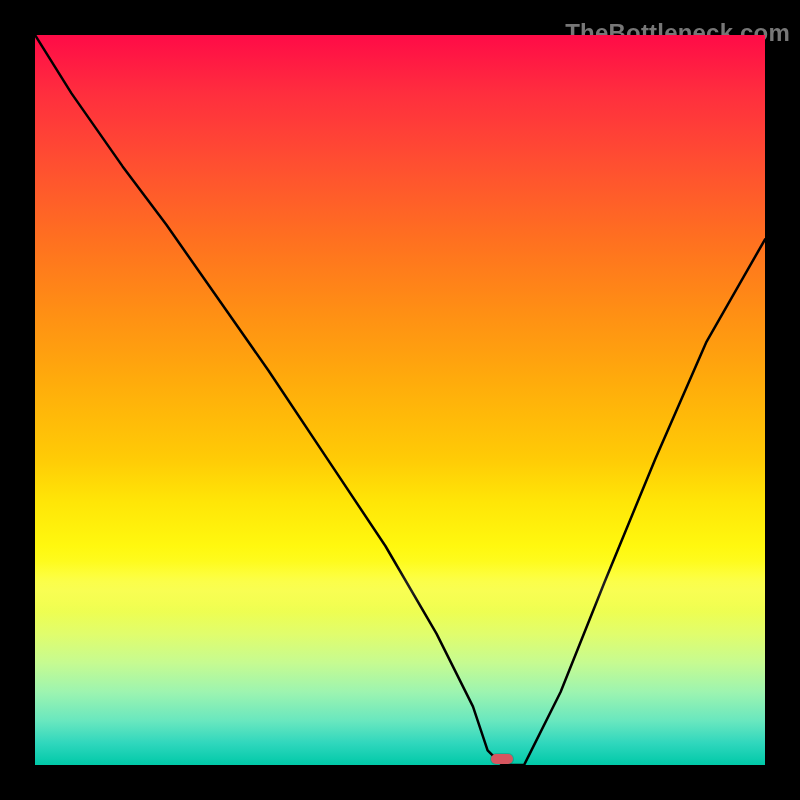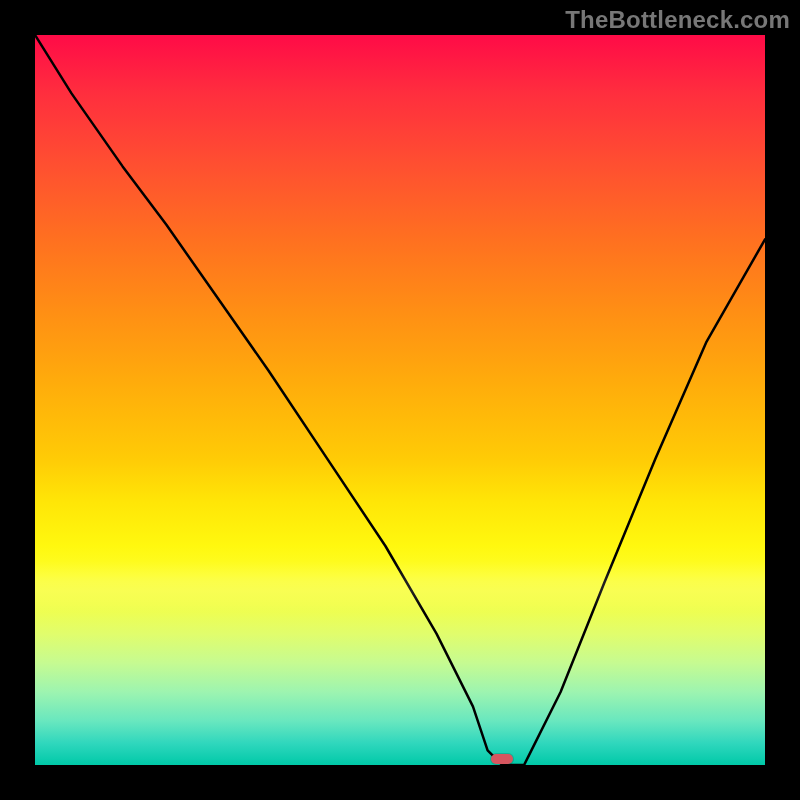--- a/index.html
+++ b/index.html
@@ -67,21 +67,21 @@
     pointer-events: none;
   }
   .marker {
     position: absolute;
     background: #d6565f;
     border-radius: 6px;
     box-shadow: 0 0 0 1px rgba(0,0,0,0.15);
   }
   .watermark {
     position: absolute;
-    top: 6px;
+    top: 19px;
     right: 10px;
     color: #777;
     font-family: Arial, Helvetica, sans-serif;
     font-size: 24px;
     font-weight: 600;
     letter-spacing: 0.2px;
     user-select: none;
   }
 </style>
 </head>

